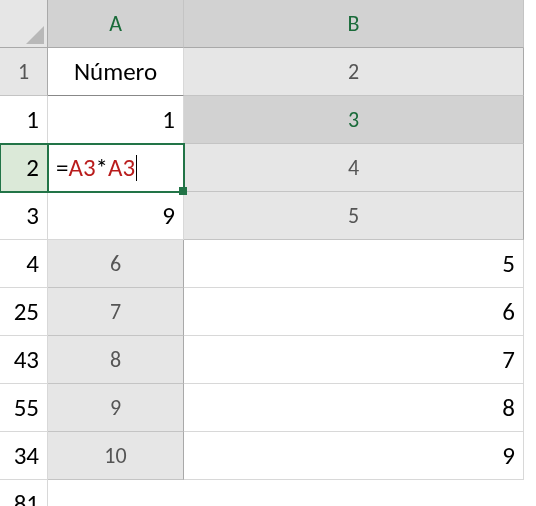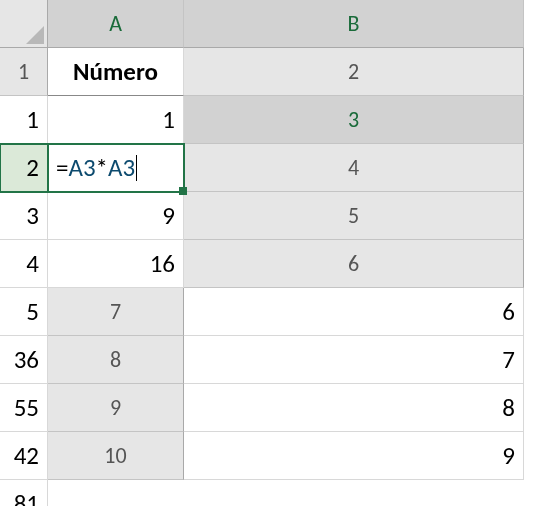--- a/index.html
+++ b/index.html
@@ -54,21 +54,21 @@
   .cell {
     border-right: 1px solid #d8d8d8;
     border-bottom: 1px solid #d8d8d8;
     display: flex;
     align-items: center;
     padding: 0 8px;
     font-size: 25px;
     color: #000;
   }
   .cell.header {
-    font-weight: bold;
+    font-weight: normal;
     justify-content: center;
     border-bottom: 1px solid #888;
   }
   .cell.num { justify-content: flex-end; }
   .cell.selected {
     background: #dbe9d8;
     outline: 2px solid #227447;
     outline-offset: -1px;
   }
   .cell.editing {
@@ -81,21 +81,21 @@
   }
   .cell.editing .handle {
     position: absolute;
     right: -4px;
     bottom: -4px;
     width: 8px;
     height: 8px;
     background: #227447;
   }
   .eq { color: #000; }
-  .ref { color: #0c4a6e; }
+  .ref { color: #b91c1c; }
   .op { color: #000; }
   .caret {
     display: inline-block;
     width: 1px;
     height: 26px;
     background: #000;
     vertical-align: middle;
     margin-left: 1px;
   }
 </style>
@@ -129,34 +129,34 @@
       <span class="caret"></span>
     <div class="handle"></div>
   </div>
 
   <div class="rowhdr">4</div>
   <div class="cell num">3</div>
   <div class="cell num">9</div>
 
   <div class="rowhdr">5</div>
   <div class="cell num">4</div>
-  <div class="cell num">16</div>
 
   <div class="rowhdr">6</div>
   <div class="cell num">5</div>
+  <div class="cell num">25</div>
 
   <div class="rowhdr">7</div>
   <div class="cell num">6</div>
-  <div class="cell num">36</div>
+  <div class="cell num">43</div>
 
   <div class="rowhdr">8</div>
   <div class="cell num">7</div>
   <div class="cell num">55</div>
 
   <div class="rowhdr">9</div>
   <div class="cell num">8</div>
-  <div class="cell num">42</div>
+  <div class="cell num">34</div>
 
   <div class="rowhdr">10</div>
   <div class="cell num">9</div>
   <div class="cell num">81</div>
 
 </div>
 
 </body></html>

